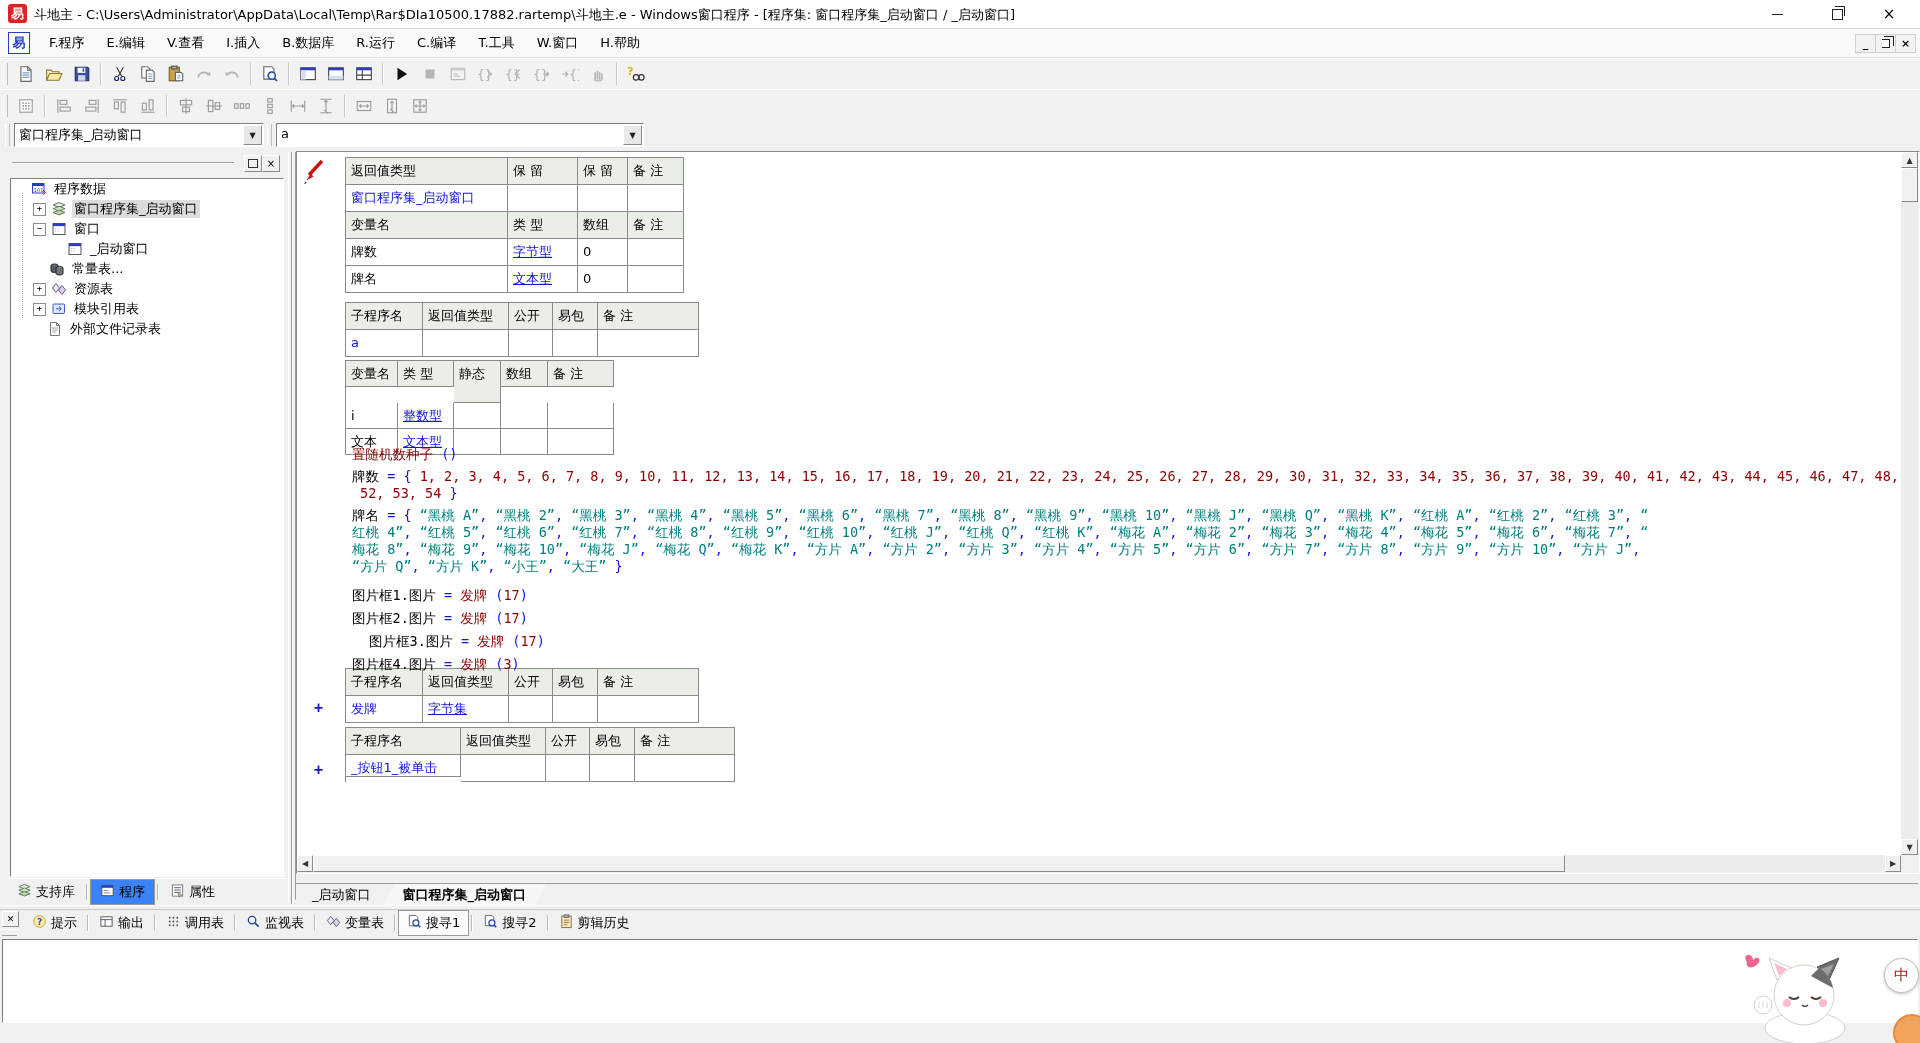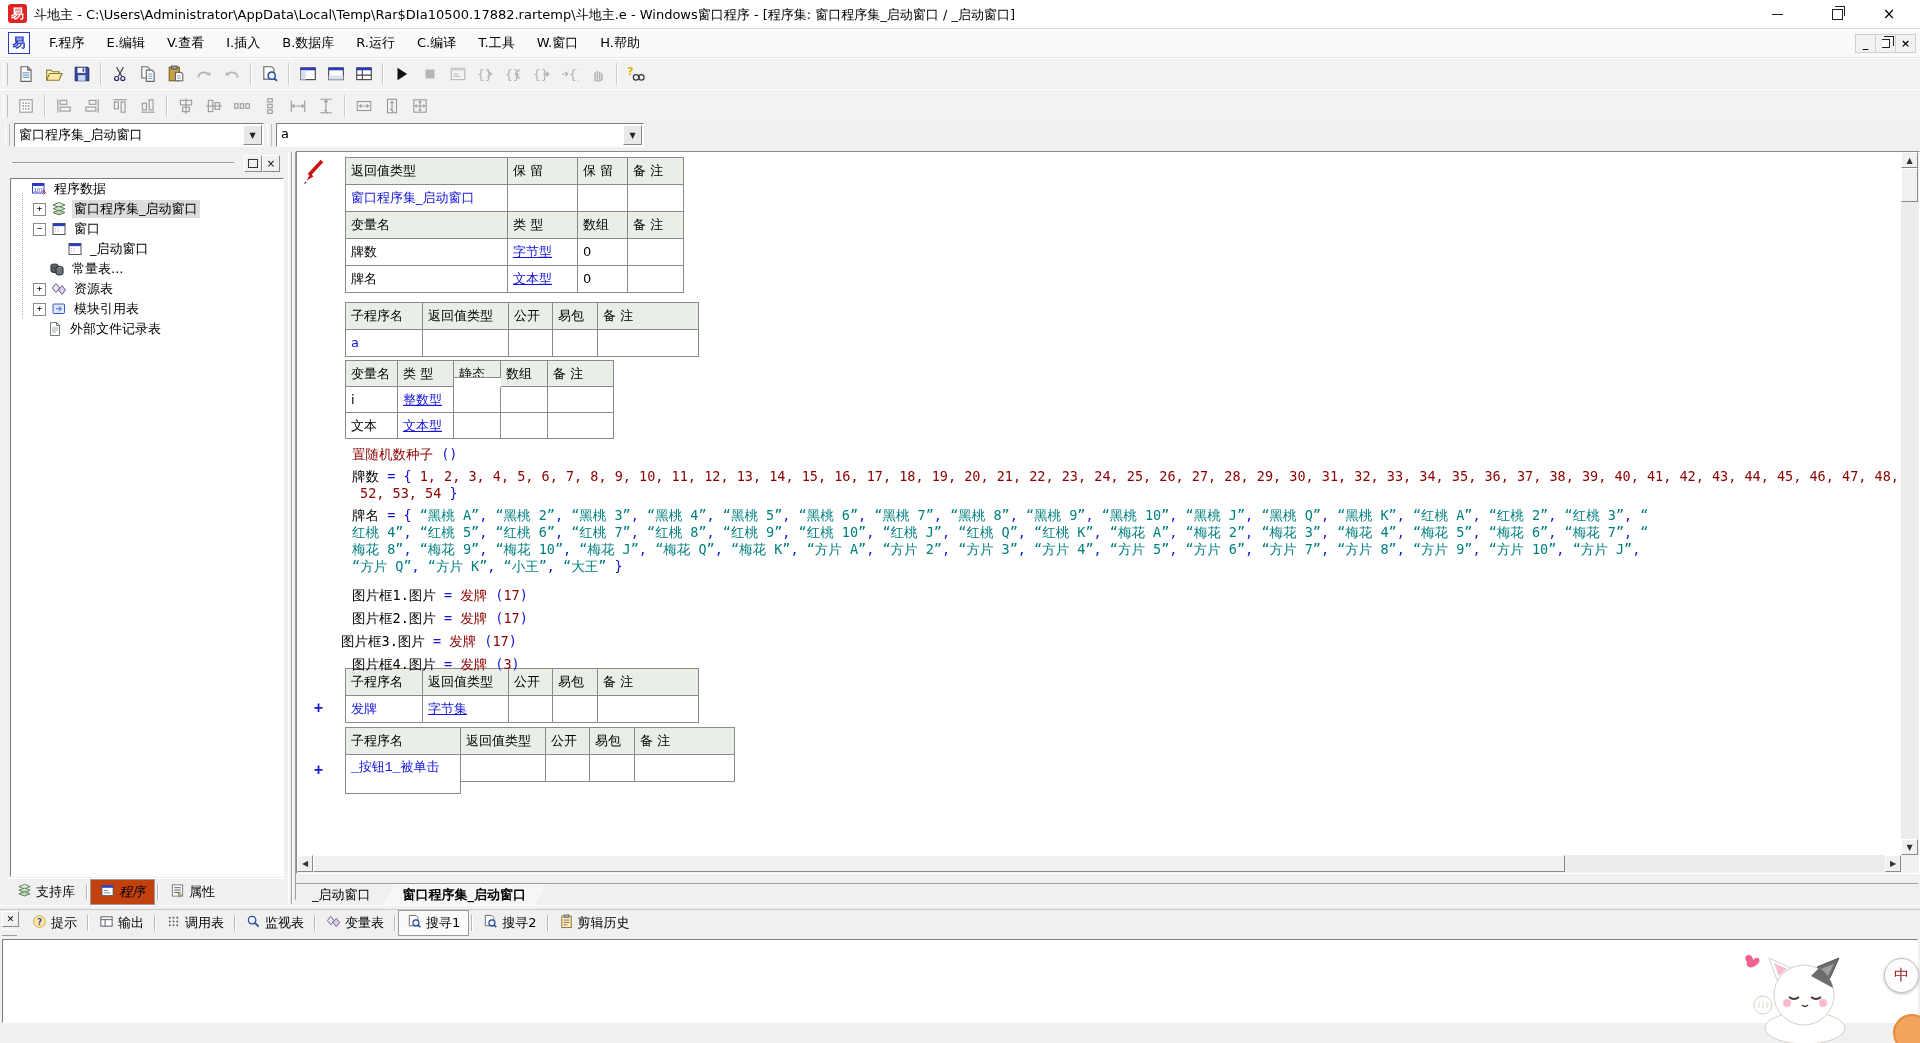--- a/index.html
+++ b/index.html
@@ -49,21 +49,21 @@
   .exp-spacer{width:16px;flex:none;}
   .ticon{width:17px;height:16px;margin-right:4px;flex:none;}
   .ticon svg{width:16px;height:16px;}
   .tlabel{padding:0 2px;}
   .tree-row.selected .tlabel{background:#dcdcdc;}
   .treeline{position:absolute;border-left:1px dotted #a8a8a8;}
   
   .side-tabs{position:absolute;left:8px;top:878px;width:278px;height:26px;display:flex;align-items:center;border-top:1px solid #fff;}
   .stab{display:flex;align-items:center;gap:4px;padding:2px 9px;height:20px;}
   .stab svg{width:15px;height:15px;}
-  .stab.selected{border:1px solid #9a9a9a;background:#c2410c;font-style:italic;}
+  .stab.selected{border:1px solid #9a9a9a;background:#3b82f6;}
   .vsep{width:0;height:16px;border-left:1px solid #b9b9b9;border-right:1px solid #fff;margin:0 2px;}
   
   .vsplit{position:absolute;top:152px;height:752px;width:2px;border-left:1px solid #fff;border-right:1px solid #9d9d9d;}
   
   .editor{position:absolute;left:297px;top:152px;width:1604px;height:703px;background:#fff;overflow:hidden;}
   .editor-frame{position:absolute;left:296px;top:151px;width:1622px;height:721px;border:1px solid;border-color:#8a8a8a #fff #fff #8a8a8a;pointer-events:none;}
   .pen{position:absolute;left:3px;top:6px;width:26px;height:26px;}
   .mark-plus{position:absolute;color:#1616c8;font-size:15px;font-weight:bold;font-family:"DejaVu Sans Mono",monospace;}
   .etable{position:absolute;border-top:1px solid #8a8a8a;border-left:1px solid #8a8a8a;background:#fff;}
   .erow{display:flex;}
@@ -606,21 +606,21 @@
           <div class="ecell" style="width: 86px; height: 27px; line-height: 26px;"></div>
           <div class="ecell" style="width: 44px; height: 27px; line-height: 26px;"></div>
           <div class="ecell" style="width: 45px; height: 27px; line-height: 26px;"></div>
           <div class="ecell" style="width: 101px; height: 27px; line-height: 26px;"></div>
         </div>
       </div>
       <div class="etable" style="left: 48px; top: 208px;">
         <div class="erow">
           <div class="ecell h" style="width: 52px; height: 26px; line-height: 25px;">变量名</div>
           <div class="ecell h" style="width: 56px; height: 26px; line-height: 25px;">类 型</div>
-          <div class="ecell h" style="width: 47px; height: 17px; line-height: 25px;">静态</div>
+          <div class="ecell h" style="width: 47px; height: 42px; line-height: 25px;">静态</div>
           <div class="ecell h" style="width: 47px; height: 26px; line-height: 25px;">数组</div>
           <div class="ecell h" style="width: 66px; height: 26px; line-height: 25px;">备 注</div>
         </div>
         <div class="erow">
           <div class="ecell" style="width: 52px; height: 26px; line-height: 25px;">i</div>
           <div class="ecell link" style="width: 56px; height: 26px; line-height: 25px;">整数型</div>
           <div class="ecell" style="width: 47px; height: 26px; line-height: 25px;"></div>
           <div class="ecell" style="width: 47px; height: 26px; line-height: 25px;"></div>
           <div class="ecell" style="width: 66px; height: 26px; line-height: 25px;"></div>
         </div>
@@ -650,37 +650,37 @@
       </div>
       <div class="etable" style="left: 48px; top: 575px;">
         <div class="erow">
           <div class="ecell h" style="width: 115px; height: 27px; line-height: 26px;">子程序名</div>
           <div class="ecell h" style="width: 85px; height: 27px; line-height: 26px;">返回值类型</div>
           <div class="ecell h" style="width: 44px; height: 27px; line-height: 26px;">公开</div>
           <div class="ecell h" style="width: 45px; height: 27px; line-height: 26px;">易包</div>
           <div class="ecell h" style="width: 100px; height: 27px; line-height: 26px;">备 注</div>
         </div>
         <div class="erow">
-          <div class="ecell blue" style="width: 115px; height: 39px; line-height: 26px; font-family: Liberation Mono, monospace;">_按钮1_被单击</div>
+          <div class="ecell blue" style="width: 115px; height: 22px; line-height: 26px;">_按钮1_被单击</div>
           <div class="ecell" style="width: 85px; height: 27px; line-height: 26px;"></div>
           <div class="ecell" style="width: 44px; height: 27px; line-height: 26px;"></div>
           <div class="ecell" style="width: 45px; height: 27px; line-height: 26px;"></div>
           <div class="ecell" style="width: 100px; height: 27px; line-height: 26px;"></div>
         </div>
       </div>
       <div class="cl" style="left: 55px; top: 294px;"><span class="fn">置随机数种子</span><span class="op"> ()</span></div>
       <div class="cl" style="left: 55px; top: 316px;"><span class="id">牌数 </span><span class="op">= { </span><span class="num">1, 2, 3, 4, 5, 6, 7, 8, 9, 10, 11, 12, 13, 14, 15, 16, 17, 18, 19, 20, 21, 22, 23, 24, 25, 26, 27, 28, 29, 30, 31, 32, 33, 34, 35, 36, 37, 38, 39, 40, 41, 42, 43, 44, 45, 46, 47, 48, 49, 50, 51,</span></div>
       <div class="cl" style="left: 63px; top: 333px;"><span class="num">52, 53, 54 </span><span class="op">}</span></div>
       <div class="cl" style="left: 55px; top: 355px;"><span class="id">牌名 </span><span class="op">= { </span><span class="str">“黑桃 A”</span><span class="op">, </span><span class="str">“黑桃 2”</span><span class="op">, </span><span class="str">“黑桃 3”</span><span class="op">, </span><span class="str">“黑桃 4”</span><span class="op">, </span><span class="str">“黑桃 5”</span><span class="op">, </span><span class="str">“黑桃 6”</span><span class="op">, </span><span class="str">“黑桃 7”</span><span class="op">, </span><span class="str">“黑桃 8”</span><span class="op">, </span><span class="str">“黑桃 9”</span><span class="op">, </span><span class="str">“黑桃 10”</span><span class="op">, </span><span class="str">“黑桃 J”</span><span class="op">, </span><span class="str">“黑桃 Q”</span><span class="op">, </span><span class="str">“黑桃 K”</span><span class="op">, </span><span class="str">“红桃 A”</span><span class="op">, </span><span class="str">“红桃 2”</span><span class="op">, </span><span class="str">“红桃 3”</span><span class="op">, </span><span class="str">“</span></div>
       <div class="cl" style="left: 55px; top: 372px;"><span class="str">红桃 4”</span><span class="op">, </span><span class="str">“红桃 5”</span><span class="op">, </span><span class="str">“红桃 6”</span><span class="op">, </span><span class="str">“红桃 7”</span><span class="op">, </span><span class="str">“红桃 8”</span><span class="op">, </span><span class="str">“红桃 9”</span><span class="op">, </span><span class="str">“红桃 10”</span><span class="op">, </span><span class="str">“红桃 J”</span><span class="op">, </span><span class="str">“红桃 Q”</span><span class="op">, </span><span class="str">“红桃 K”</span><span class="op">, </span><span class="str">“梅花 A”</span><span class="op">, </span><span class="str">“梅花 2”</span><span class="op">, </span><span class="str">“梅花 3”</span><span class="op">, </span><span class="str">“梅花 4”</span><span class="op">, </span><span class="str">“梅花 5”</span><span class="op">, </span><span class="str">“梅花 6”</span><span class="op">, </span><span class="str">“梅花 7”</span><span class="op">, </span><span class="str">“</span></div>
       <div class="cl" style="left: 55px; top: 389px;"><span class="str">梅花 8”</span><span class="op">, </span><span class="str">“梅花 9”</span><span class="op">, </span><span class="str">“梅花 10”</span><span class="op">, </span><span class="str">“梅花 J”</span><span class="op">, </span><span class="str">“梅花 Q”</span><span class="op">, </span><span class="str">“梅花 K”</span><span class="op">, </span><span class="str">“方片 A”</span><span class="op">, </span><span class="str">“方片 2”</span><span class="op">, </span><span class="str">“方片 3”</span><span class="op">, </span><span class="str">“方片 4”</span><span class="op">, </span><span class="str">“方片 5”</span><span class="op">, </span><span class="str">“方片 6”</span><span class="op">, </span><span class="str">“方片 7”</span><span class="op">, </span><span class="str">“方片 8”</span><span class="op">, </span><span class="str">“方片 9”</span><span class="op">, </span><span class="str">“方片 10”</span><span class="op">, </span><span class="str">“方片 J”</span><span class="op">, </span></div>
       <div class="cl" style="left: 55px; top: 406px;"><span class="str">“方片 Q”</span><span class="op">, </span><span class="str">“方片 K”</span><span class="op">, </span><span class="str">“小王”</span><span class="op">, </span><span class="str">“大王” </span><span class="op">}</span></div>
       <div class="cl" style="left: 55px; top: 435px;"><span class="id">图片框1.图片 </span><span class="op">= </span><span class="fn">发牌 </span><span class="op">(</span><span class="num">17</span><span class="op">)</span></div>
       <div class="cl" style="left: 55px; top: 458px;"><span class="id">图片框2.图片 </span><span class="op">= </span><span class="fn">发牌 </span><span class="op">(</span><span class="num">17</span><span class="op">)</span></div>
-      <div class="cl" style="left: 44px; top: 481px;"><span class="id">图片框3.图片 </span><span class="op">= </span><span class="fn">发牌 </span><span class="op">(</span><span class="num">17</span><span class="op">)</span></div>
+      <div class="cl" style="left: 72px; top: 481px;"><span class="id">图片框3.图片 </span><span class="op">= </span><span class="fn">发牌 </span><span class="op">(</span><span class="num">17</span><span class="op">)</span></div>
       <div class="cl" style="left: 55px; top: 504px;"><span class="id">图片框4.图片 </span><span class="op">= </span><span class="fn">发牌 </span><span class="op">(</span><span class="num">3</span><span class="op">)</span></div>
       <div class="mark-plus" style="left: 17px; top: 547px;">+</div>
       <div class="mark-plus" style="left: 17px; top: 609px;">+</div>
     </div>
 
   <div class="sb-track" style="left:1901px;top:152px;width:17px;height:703px;"></div>
   <div class="sb-btn" style="left:1901px;top:152px;width:17px;height:16px;">▲</div>
   <div class="sb-thumb" style="left:1901px;top:168px;width:17px;height:34px;"></div>
   <div class="sb-btn" style="left:1901px;top:839px;width:17px;height:16px;">▼</div>
   <div class="sb-track" style="left:297px;top:855px;width:1604px;height:17px;"></div>

